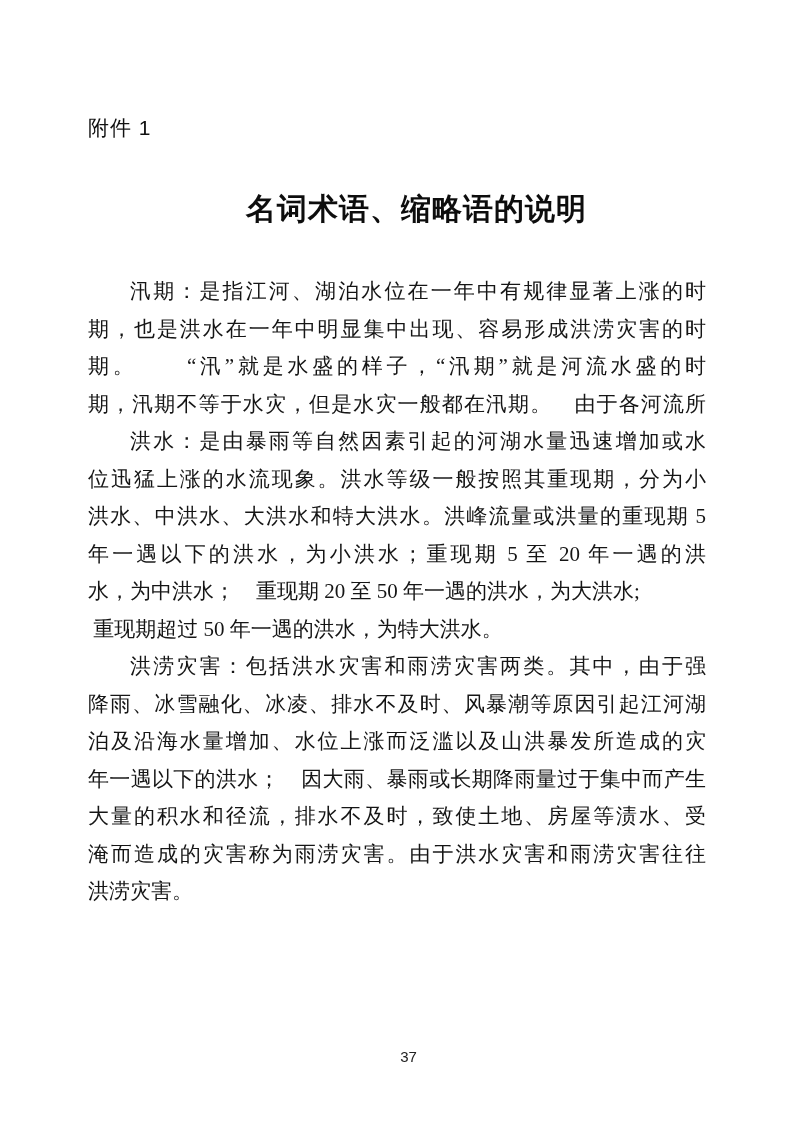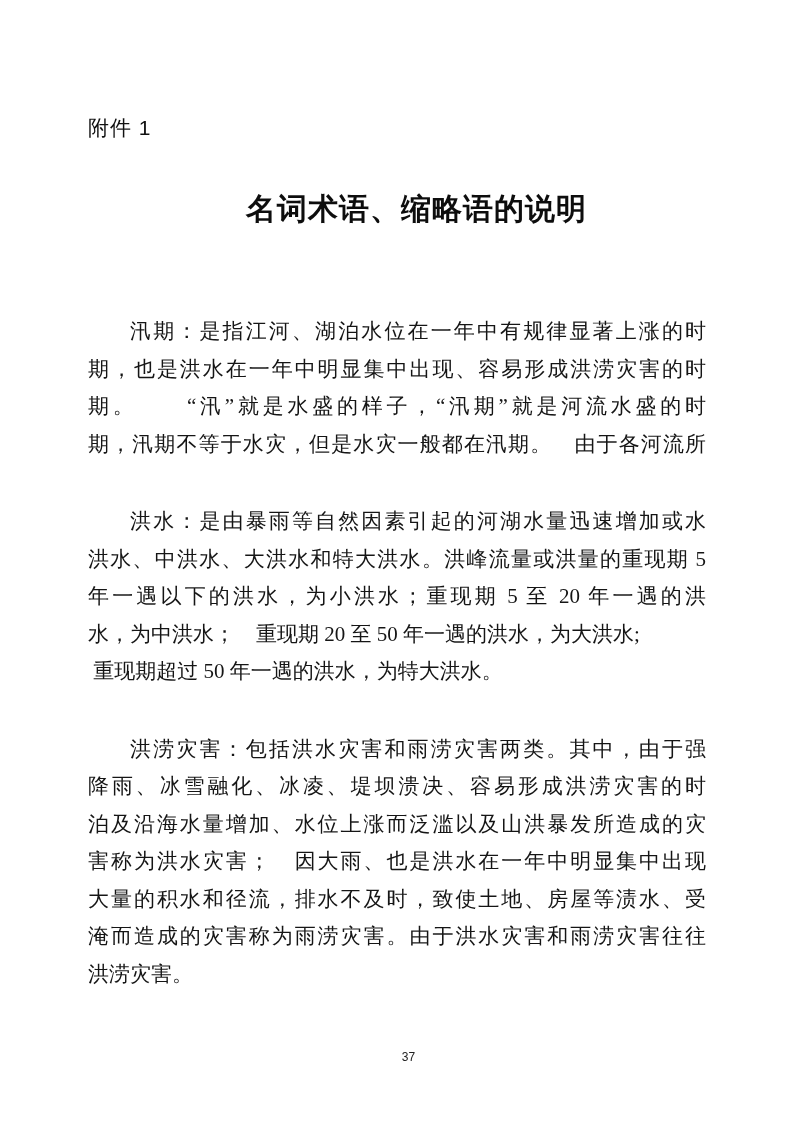--- a/index.html
+++ b/index.html
@@ -55,36 +55,35 @@
     line-height: 37.5px;
     height: 37.5px;
     color: #151515;
     white-space: pre-wrap;
     text-align: justify;
     text-align-last: justify;
     overflow: hidden;
   }
   .line.first {
     text-indent: 2em;
-    margin-top: 40px;
   }
   .line.no-just {
     text-align: center;
     text-align-last: left;
   }
   .page-footer {
     position: absolute;
     left: 0;
     right: 0;
     top: 1047px;
     text-align: center;
   }
   .page-number {
     font-family: "Liberation Sans", "DejaVu Sans", sans-serif;
-    font-size: 12px;
+    font-size: 15px;
     line-height: 20px;
     color: #222222;
   }
 </style>
 </head>
 <body>
 
 <div class="page">
 
   <div class="attachment-label">附件 1</div>
@@ -93,30 +92,31 @@
 
   <div class="doc-body" id="doc-body">
       <div class="para">
         <div class="line first">汛期：是指江河、湖泊水位在一年中有规律显著上涨的时</div>
         <div class="line">期，也是洪水在一年中明显集中出现、容易形成洪涝灾害的时</div>
         <div class="line">期。　　“汛”就是水盛的样子，“汛期”就是河流水盛的时</div>
         <div class="line">期，汛期不等于水灾，但是水灾一般都在汛期。　由于各河流所</div>
       </div>
       <div class="para">
         <div class="line first">洪水：是由暴雨等自然因素引起的河湖水量迅速增加或水</div>
+        <div class="line">位迅猛上涨的水流现象。洪水等级一般按照其重现期，分为小</div>
         <div class="line">洪水、中洪水、大洪水和特大洪水。洪峰流量或洪量的重现期 5</div>
         <div class="line">年一遇以下的洪水，为小洪水；重现期 5 至 20 年一遇的洪</div>
         <div class="line no-just">水，为中洪水；　重现期 20 至 50 年一遇的洪水，为大洪水;</div>
         <div class="line no-just"> 重现期超过 50 年一遇的洪水，为特大洪水。</div>
       </div>
       <div class="para">
         <div class="line first">洪涝灾害：包括洪水灾害和雨涝灾害两类。其中，由于强</div>
-        <div class="line">降雨、冰雪融化、冰凌、堤坝溃决、容易形成洪涝灾害的时</div>
+        <div class="line">降雨、冰雪融化、冰凌、排水不及时、风暴潮等原因引起江河湖</div>
         <div class="line">泊及沿海水量增加、水位上涨而泛滥以及山洪暴发所造成的灾</div>
-        <div class="line">害称为洪水灾害；　因大雨、也是洪水在一年中明显集中出现</div>
+        <div class="line">年一遇以下的洪水；　因大雨、暴雨或长期降雨量过于集中而产生</div>
         <div class="line">大量的积水和径流，排水不及时，致使土地、房屋等渍水、受</div>
         <div class="line">淹而造成的灾害称为雨涝灾害。由于洪水灾害和雨涝灾害往往</div>
         <div class="line no-just">洪涝灾害。</div>
       </div>
     </div>
 
   <div class="page-footer">
     <span class="page-number">37</span>
   </div>
 

